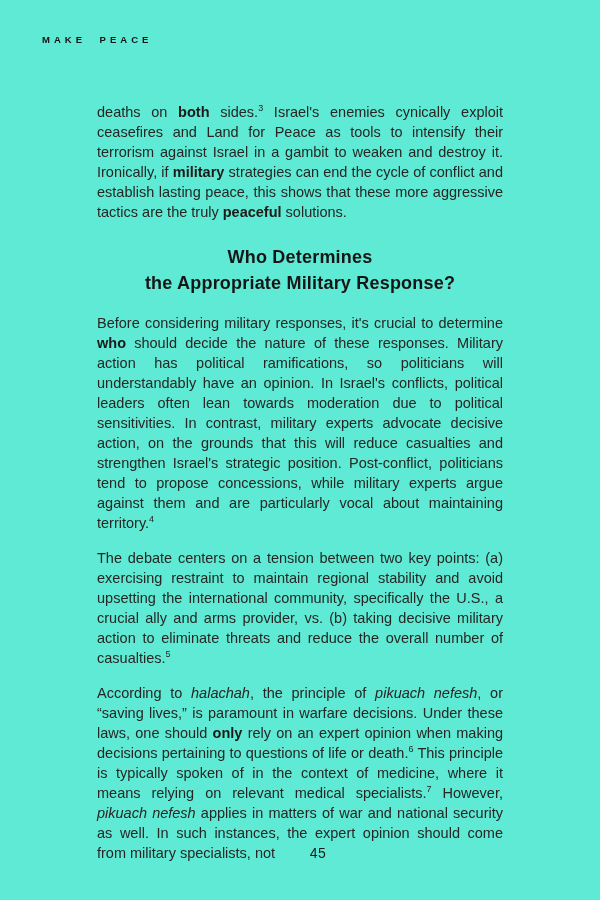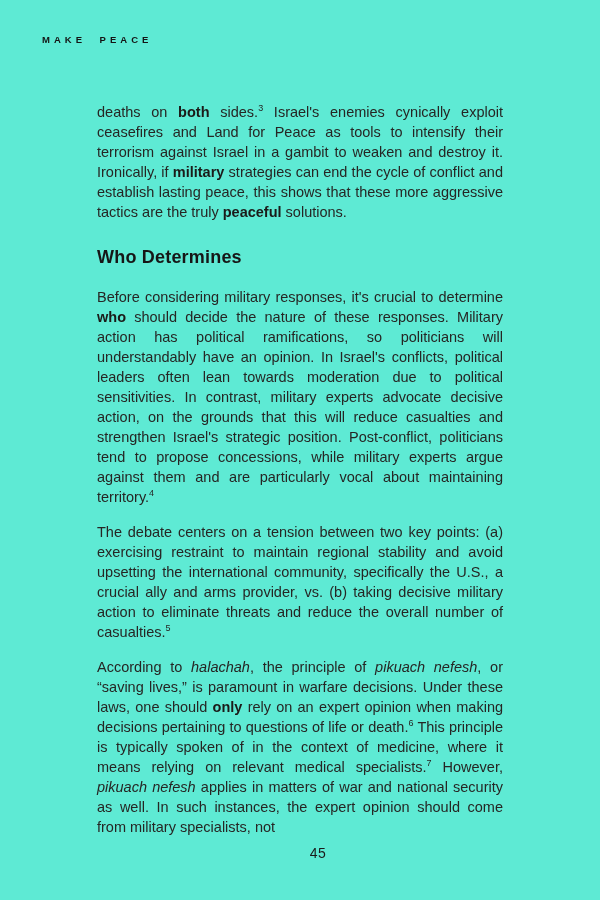--- a/index.html
+++ b/index.html
@@ -54,21 +54,21 @@
     line-height: 0;
     vertical-align: super;
   }
   .section-heading {
     margin: 22px 0 17px 0;
     font-family: "Liberation Sans", sans-serif;
     font-weight: 700;
     font-size: 18px;
     line-height: 26px;
     letter-spacing: 0.2px;
-    text-align: left;
+    text-align: center;
     color: #161616;
   }
   .section-heading span {
     display: block;
   }
   .page-number {
     position: absolute;
     bottom: 39px;
     left: 0;
     width: 100%;
@@ -85,20 +85,21 @@
 <div class="page">
 
   <div class="running-header">MAKE PEACE</div>
 
   <div class="content">
 
     <p class="body-para">deaths on <strong>both</strong> sides.<sup>3</sup> Israel's enemies cynically exploit ceasefires and Land for Peace as tools to intensify their terrorism against Israel in a gambit to weaken and destroy it. Ironically, if <strong>military</strong> strategies can end the cycle of conflict and establish lasting peace, this shows that these more aggressive tactics are the truly <strong>peaceful</strong> solutions.</p>
 
     <h2 class="section-heading">
       <span>Who Determines</span>
+      <span>the Appropriate Military Response?</span>
     </h2>
 
     <p class="body-para">Before considering military responses, it's crucial to determine <strong>who</strong> should decide the nature of these responses. Military action has political ramifications, so politicians will understandably have an opinion. In Israel's conflicts, political leaders often lean towards moderation due to political sensitivities. In contrast, military experts advocate decisive action, on the grounds that this will reduce casualties and strengthen Israel's strategic position. Post-conflict, politicians tend to propose concessions, while military experts argue against them and are particularly vocal about maintaining territory.<sup>4</sup></p>
 
     <p class="body-para">The debate centers on a tension between two key points: (a) exercising restraint to maintain regional stability and avoid upsetting the international community, specifically the U.S., a crucial ally and arms provider, vs. (b) taking decisive military action to eliminate threats and reduce the overall number of casualties.<sup>5</sup></p>
 
     <p class="body-para">According to <em>halachah</em>, the principle of <em>pikuach nefesh</em>, or “saving lives,” is paramount in warfare decisions. Under these laws, one should <strong>only</strong> rely on an expert opinion when making decisions pertaining to questions of life or death.<sup>6</sup> This principle is typically spoken of in the context of medicine, where it means relying on relevant medical specialists.<sup>7</sup> However, <em>pikuach nefesh</em> applies in matters of war and national security as well. In such instances, the expert opinion should come from military specialists, not</p>
 
   </div>
 

